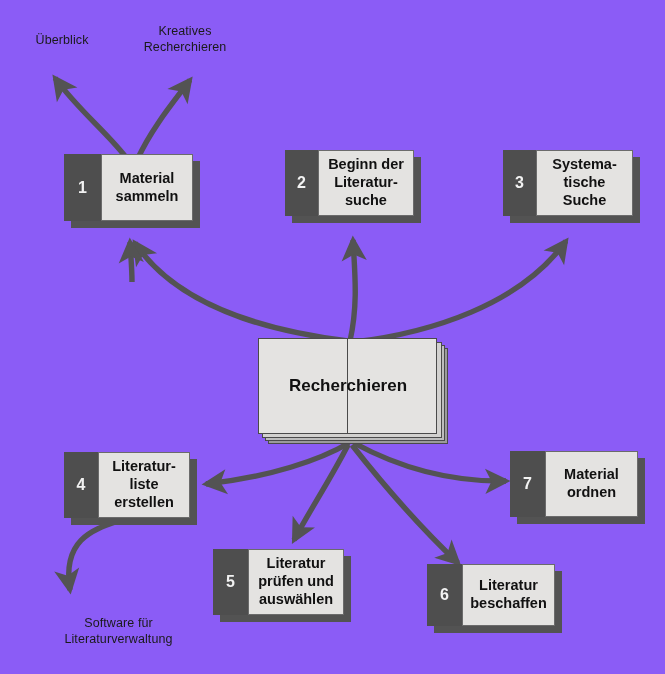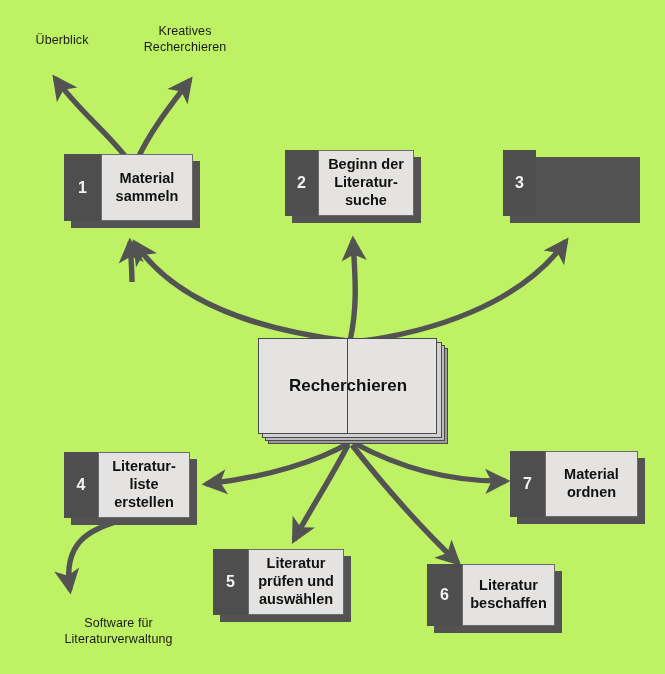--- a/index.html
+++ b/index.html
@@ -7,21 +7,21 @@
     padding: 0;
     background: #ffffff;
   }
   body {
     font-family: "Liberation Sans", sans-serif;
   }
   #canvas {
     position: relative;
     width: 665px;
     height: 674px;
-    background: #bef264;
+    background: #8b5cf6;
     overflow: hidden;
   }
   #edges {
     position: absolute;
     left: 0; top: 0;
     width: 665px; height: 674px;
     pointer-events: none;
   }
 
   
@@ -184,20 +184,23 @@
     <div class="shadow"></div>
     <div class="tab" style="width:33px;">2</div>
     <div class="body">Beginn der
 Literatur-
 suche</div>
   </div>
 
   <div class="step" style="left:503px; top:150px; width:130px; height:66px;">
     <div class="shadow"></div>
     <div class="tab" style="width:33px;">3</div>
+    <div class="body">Systema-
+tische
+Suche</div>
   </div>
 
   <div class="step" style="left:64px; top:452px; width:126px; height:66px;">
     <div class="shadow"></div>
     <div class="tab" style="width:34px;">4</div>
     <div class="body">Literatur-
 liste
 erstellen</div>
   </div>
 

